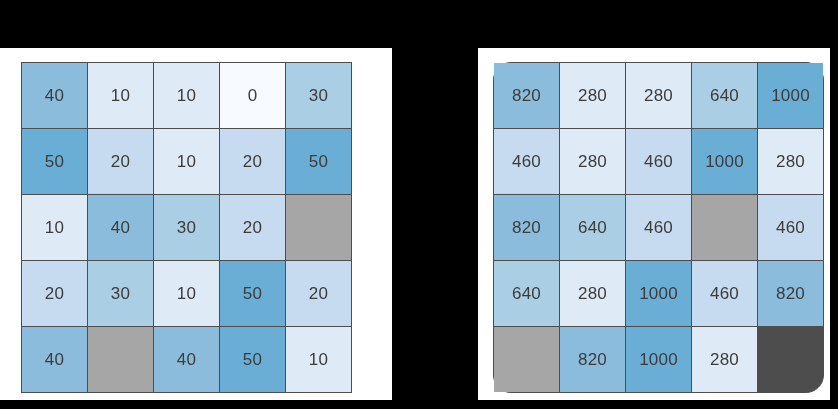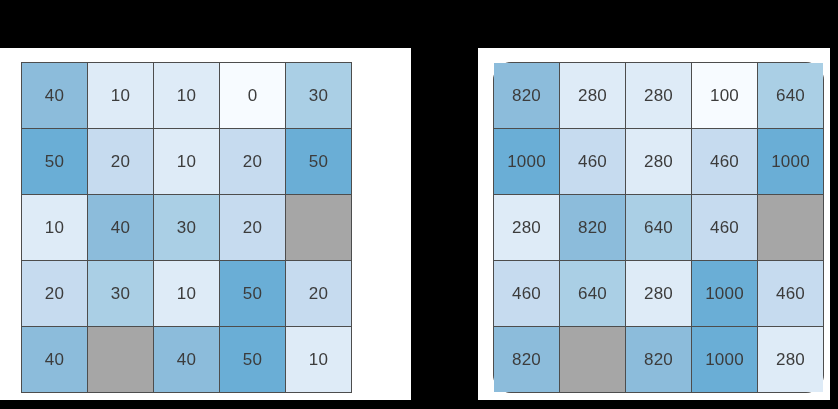--- a/index.html
+++ b/index.html
@@ -20,21 +20,21 @@
     inset: 0;
     background: #000000;
   }
 
   .panel {
     position: absolute;
     top: 48px;
     height: 352px;
     background: #ffffff;
   }
-  .panel-left  { left: 0px;   width: 392px; padding-left: 19px; }
+  .panel-left  { left: 0px;   width: 392px; }
   .panel-right { left: 478px; width: 352px; }
 
   .grid {
     position: absolute;
     top: 14px;
     display: grid;
     grid-template-columns: repeat(5, 65px);
     grid-template-rows: repeat(5, 65px);
     background: #4d4d4d;
     border: 1px solid #4d4d4d;
@@ -88,21 +88,20 @@
         <div class="cell" style="background: rgb(106, 174, 214);">50</div>
         <div class="cell" style="background: rgb(222, 235, 247);">10</div>
       </div>
   </div>
 
   <div class="panel panel-right">
     <div class="grid grid-right" id="grid-right">
         <div class="cell" style="background: rgb(140, 188, 219);">820</div>
         <div class="cell" style="background: rgb(222, 235, 247);">280</div>
         <div class="cell" style="background: rgb(222, 235, 247);">280</div>
-        <div class="cell" style="background: rgb(247, 251, 255);">100</div>
         <div class="cell" style="background: rgb(170, 207, 229);">640</div>
         <div class="cell" style="background: rgb(106, 174, 214);">1000</div>
         <div class="cell" style="background: rgb(198, 219, 239);">460</div>
         <div class="cell" style="background: rgb(222, 235, 247);">280</div>
         <div class="cell" style="background: rgb(198, 219, 239);">460</div>
         <div class="cell" style="background: rgb(106, 174, 214);">1000</div>
         <div class="cell" style="background: rgb(222, 235, 247);">280</div>
         <div class="cell" style="background: rgb(140, 188, 219);">820</div>
         <div class="cell" style="background: rgb(170, 207, 229);">640</div>
         <div class="cell" style="background: rgb(198, 219, 239);">460</div>

